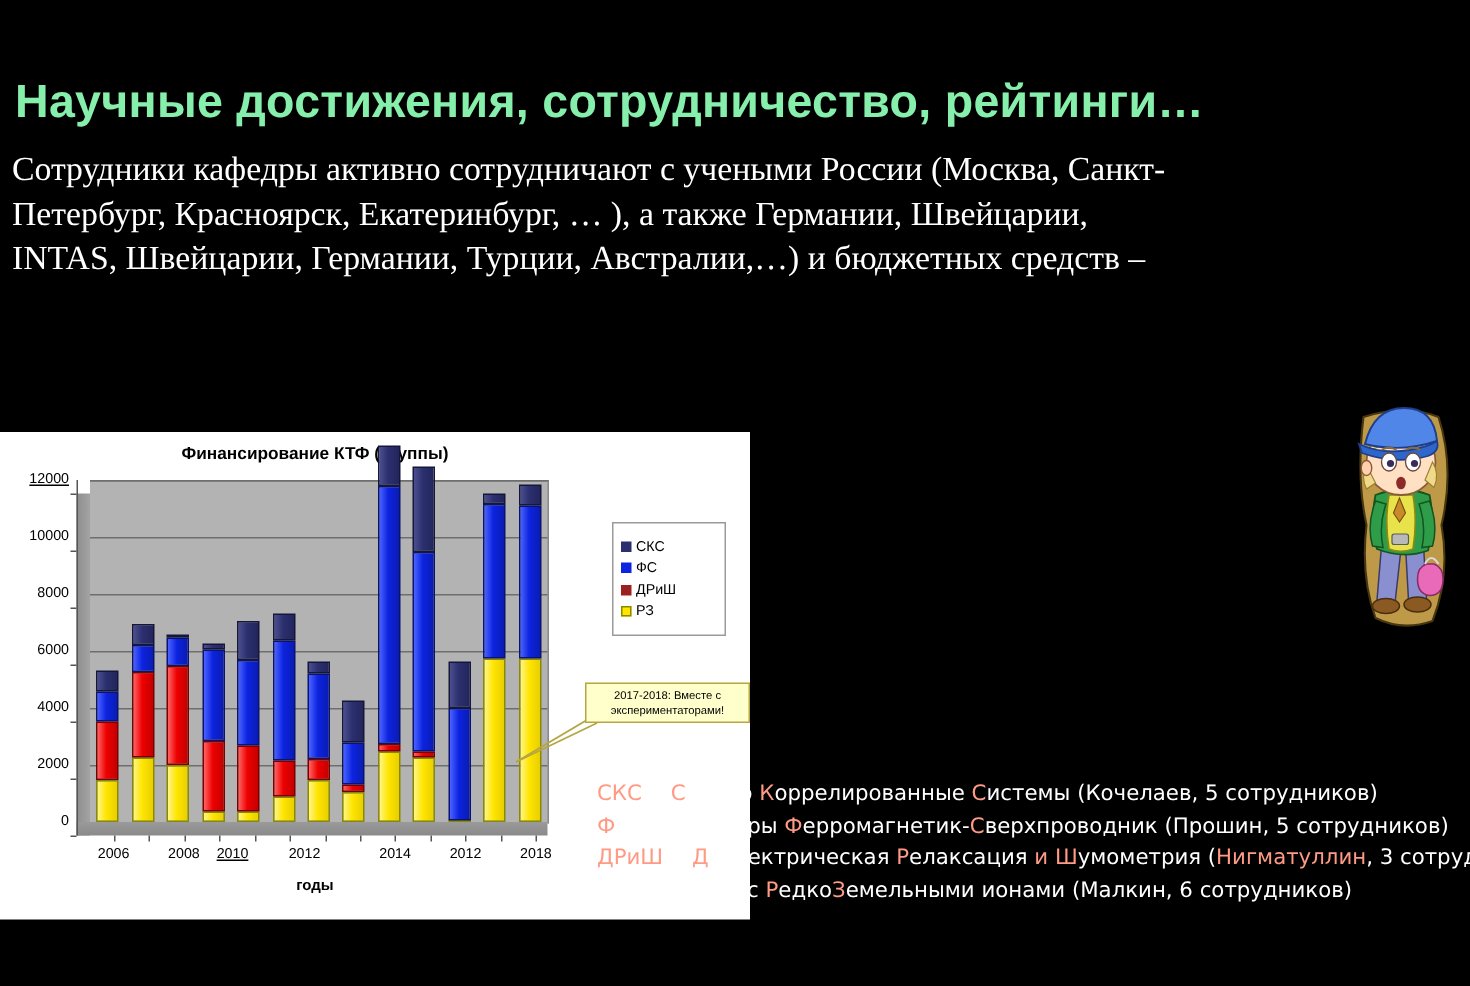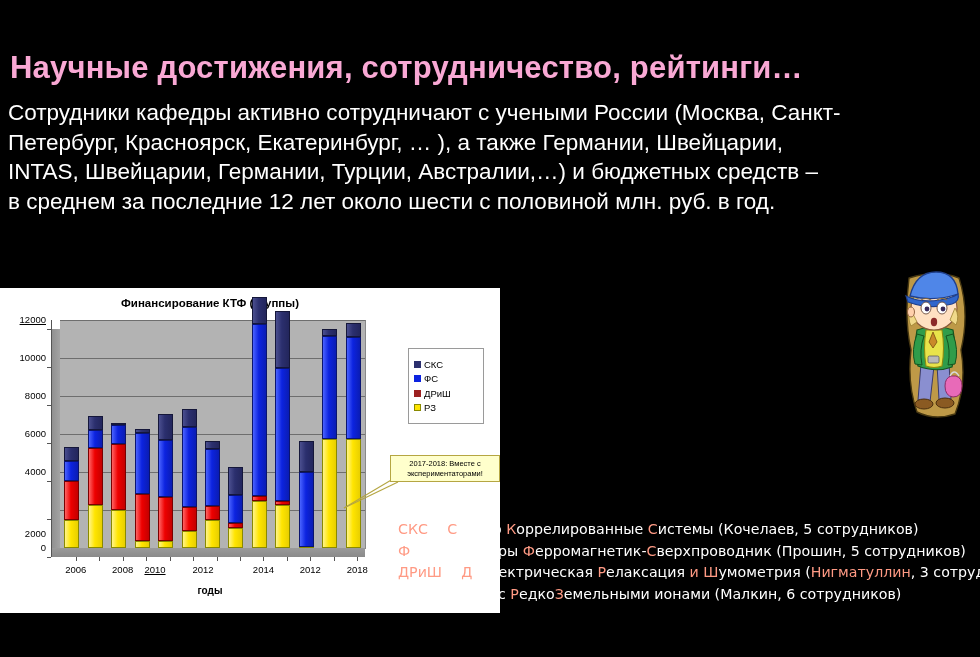--- a/index.html
+++ b/index.html
@@ -6,30 +6,30 @@
   body{
     width:980px;height:657px;overflow:hidden;
     font-family:"Liberation Sans", sans-serif;
     color:#fff;position:relative;
   }
   #slide{position:absolute;inset:0;background:#000;}
 
   
   .headline{
     position:absolute;left:10px;top:50px;width:960px;
-    font-size:31px;font-weight:bold;color:#f9a8d4;
+    font-size:31px;font-weight:bold;color:#86efac;
     letter-spacing:.2px;white-space:nowrap;
   }
 
   
   .bodytext{
     position:absolute;left:8px;top:98px;width:965px;
     font-size:22.5px;line-height:29.5px;color:#ffffff;
   }
-  .bodytext .ln{display:block;white-space:nowrap;}
+  .bodytext .ln{display:block;white-space:nowrap;font-family:Liberation Serif, serif;}
 
   
   .chart-panel{
     position:absolute;left:0;top:288px;width:500px;height:325px;
     background:#ffffff;color:#000;overflow:hidden;
   }
   .chart-title{
     position:absolute;left:0;top:9px;width:420px;text-align:center;
     font-size:11.5px;font-weight:bold;color:#000;
   }
@@ -119,21 +119,20 @@
 <body>
 
 <div id="slide">
 
   <div class="headline">Научные достижения, сотрудничество, рейтинги…</div>
 
   <div class="bodytext">
     <span class="ln">Сотрудники  кафедры активно сотрудничают с учеными России (Москва, Санкт-</span>
     <span class="ln">Петербург, Красноярск, Екатеринбург, … ), а также Германии, Швейцарии,</span>
     <span class="ln">INTAS, Швейцарии, Германии, Турции, Австралии,…) и бюджетных средств –</span>
-    <span class="ln">в среднем за последние 12 лет около шести с половиной млн. руб. в год.</span>
   </div>
 
   <div class="chart-panel">
     <div class="chart-title">Финансирование КТФ (группы)</div>
 
     <div class="xaxis-title">годы</div>
 
     <div class="plot-wrap">
       <div class="plot-side"></div>
       <div class="plot-back"></div>
@@ -143,21 +142,21 @@
           <div class="grid-line" style="top: 190px;"></div>
           <div class="grid-line" style="top: 152px;"></div>
           <div class="grid-line" style="top: 114px;"></div>
           <div class="grid-line" style="top: 76px;"></div>
           <div class="grid-line" style="top: 38px;"></div>
           <div class="grid-line" style="top: 0px;"></div>
         </div>
       <div id="yticks">
           <div class="ytick" style="top: 228px; right: 319px;">0</div>
           <div class="ytickmark" style="top: 237px; left: -13px;"></div>
-          <div class="ytick" style="top: 190px; right: 319px; margin-top: 24px;">2000</div>
+          <div class="ytick" style="top: 190px; right: 319px;">2000</div>
           <div class="ytickmark" style="top: 199px; left: -13px;"></div>
           <div class="ytick" style="top: 152px; right: 319px;">4000</div>
           <div class="ytickmark" style="top: 161px; left: -13px;"></div>
           <div class="ytick" style="top: 114px; right: 319px;">6000</div>
           <div class="ytickmark" style="top: 123px; left: -13px;"></div>
           <div class="ytick" style="top: 76px; right: 319px;">8000</div>
           <div class="ytickmark" style="top: 85px; left: -13px;"></div>
           <div class="ytick" style="top: 38px; right: 319px;">10000</div>
           <div class="ytickmark" style="top: 47px; left: -13px;"></div>
           <div class="ytick" style="top: 0px; right: 319px; text-decoration: underline;">12000</div>

